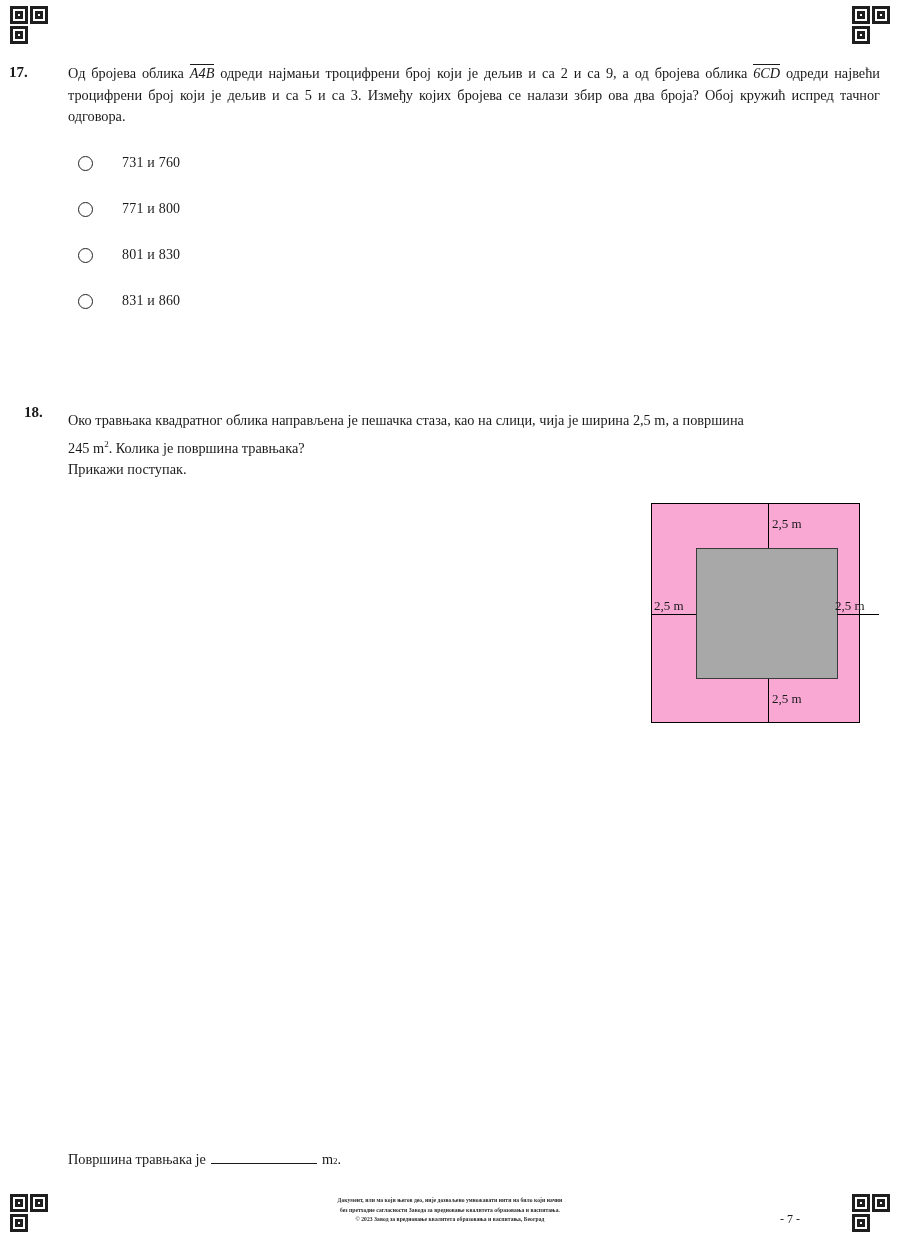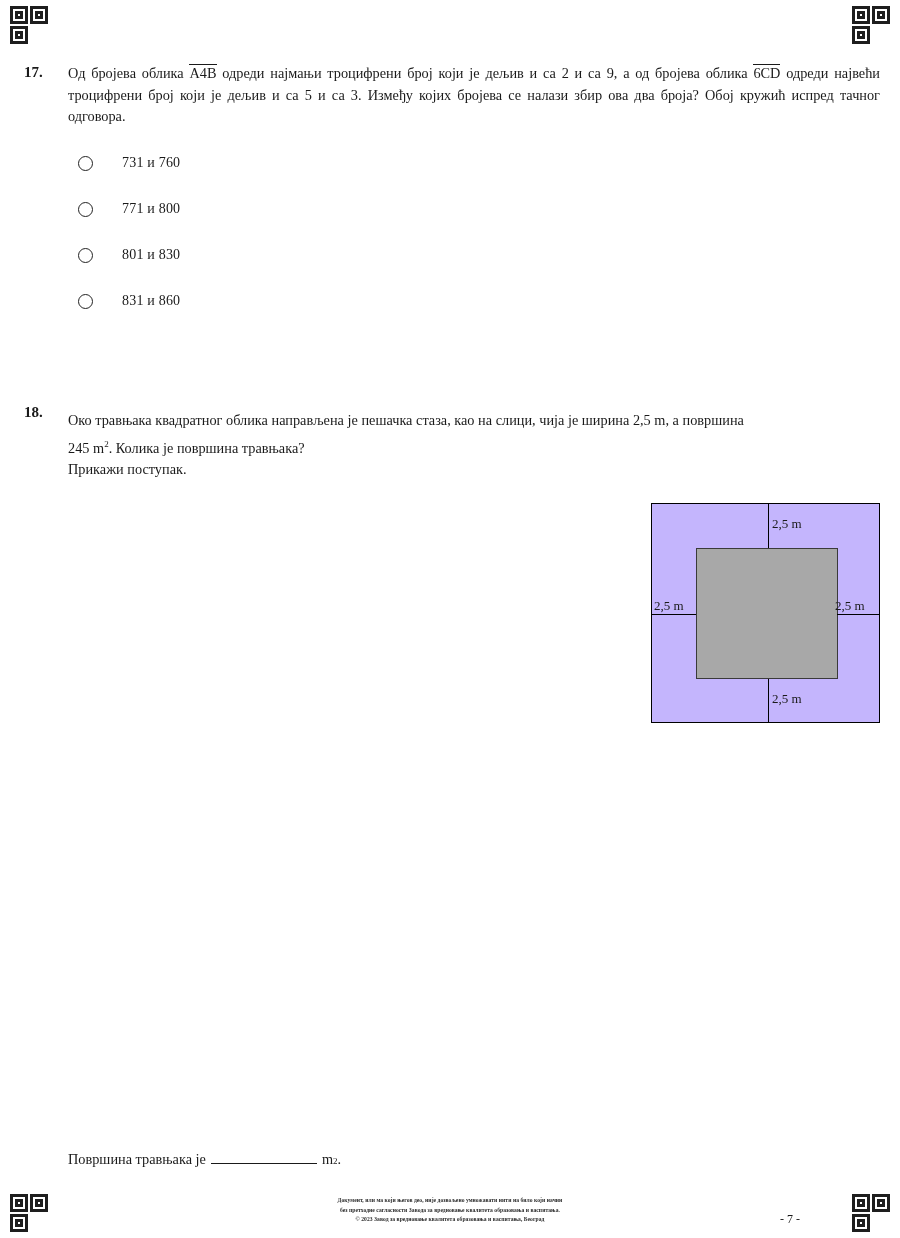--- a/index.html
+++ b/index.html
@@ -60,20 +60,21 @@
   .task-body {
     position: absolute;
     font-size: 14.3px;
     line-height: 1.52;
     text-align: justify;
   }
 
   .ovl {
     border-top: 1px solid #1a1a1a;
     padding-top: 0px;
+    font-style: italic;
     font-family: "Liberation Serif", serif;
   }
   sup { font-size: 9px; vertical-align: super; }
 
   
   .options {
     position: absolute;
   }
   .option-row {
     display: flex;
@@ -92,24 +93,24 @@
   .option-label {
     font-size: 14px;
     letter-spacing: 0.2px;
   }
 
   
   #figure {
     position: absolute;
     left: 651px;
     top: 503px;
-    width: 229px;
+    width: 209px;
     height: 220px;
     border: 1px solid #000;
-    background: #c4b5fd;
+    background: #f9a8d4;
     box-sizing: border-box;
   }
   #inner-square {
     position: absolute;
     left: 44px;
     top: 44px;
     width: 142px;
     height: 131px;
     background: #a8a8a8;
     border: 1px solid #3a3a3a;
@@ -176,21 +177,21 @@
 <div class="qr" id="qr-top-right">
     <span class="qr-bl"></span>
   </div>
 <div class="qr" id="qr-bottom-left">
     <span class="qr-bl"></span>
   </div>
 <div class="qr" id="qr-bottom-right">
     <span class="qr-bl"></span>
   </div>
 
-<div class="task-num" style="left:24px; top:64px;">17.</div>
+<div class="task-num" style="left:9px; top:64px;">17.</div>
 
 <div class="task-body" style="left:68px; top:63px; width:812px;">
   <span>Од бројева облика </span><span class="ovl">A4B</span><span> одреди најмањи троцифрени број који је дељив и са 2 и са 9, а од бројева облика </span><span class="ovl">6CD</span>
   <span>одреди највећи троцифрени број који је дељив и са 5 и са 3. Између којих бројева се налази збир ова два броја? Обој кружић испред тачног одговора.</span>
 </div>
 
 <div class="options" style="left:68px; top:140px;">
   <div class="option-row">
     <span class="radio"></span>
     <span class="option-label">731 и 760</span>

